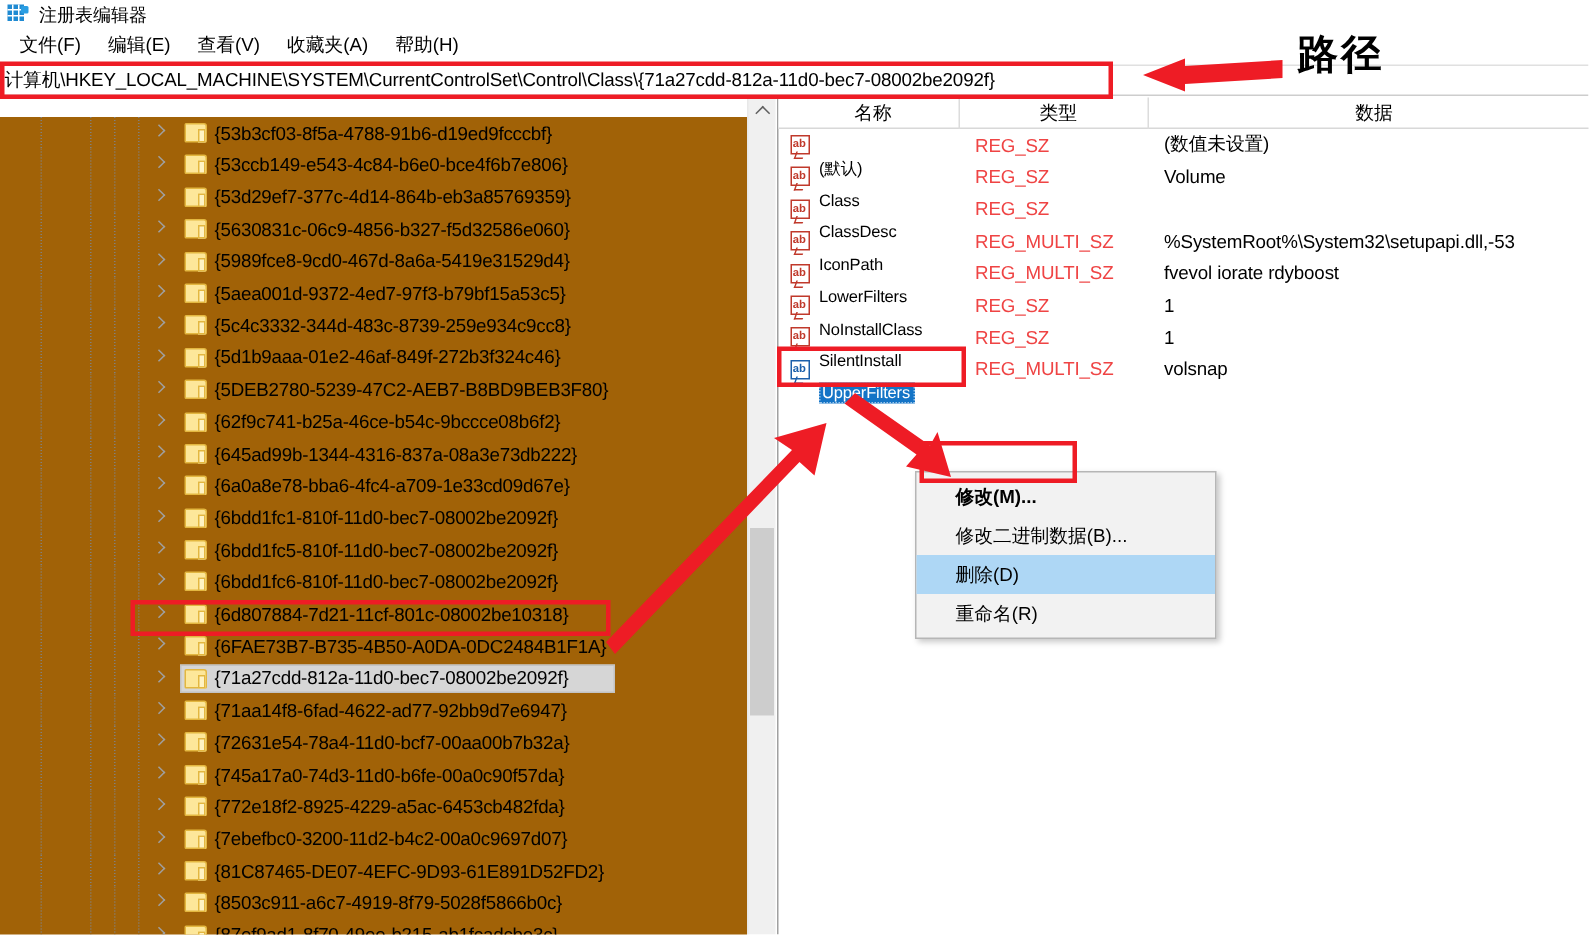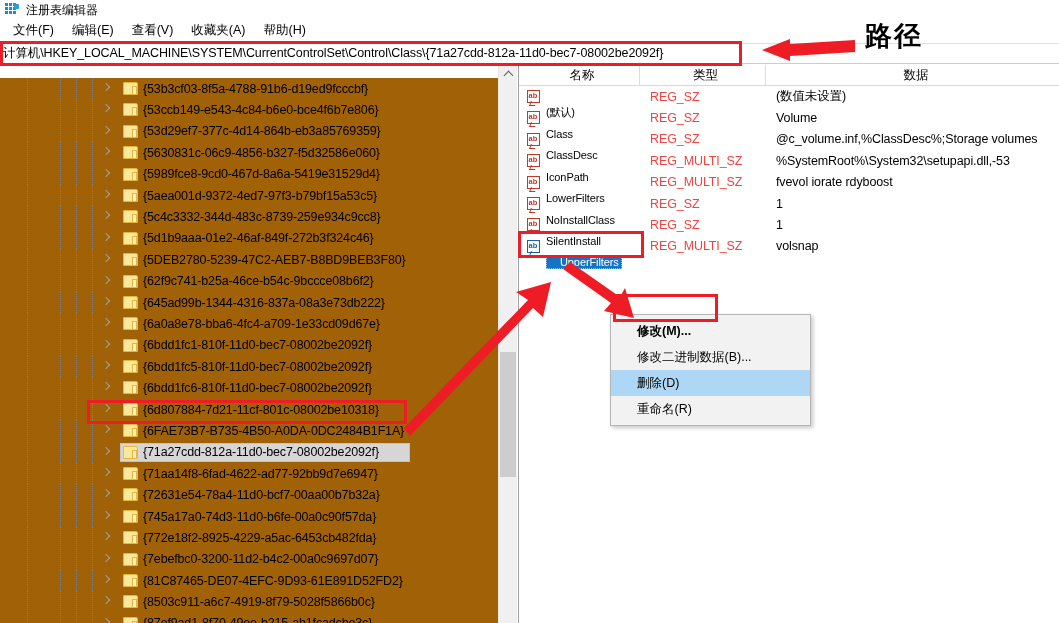--- a/index.html
+++ b/index.html
@@ -341,21 +341,21 @@
     font-size: 12.5px;
     color: #000000;
     letter-spacing: -0.1px;
   }
   .val-row.selected .ab-icon .page { border-color: #1b5faa; }
   .val-row.selected .ab-icon .txt  { color: #1b5faa; }
   .val-row.selected .ab-icon .page:after { border-color: #1b5faa; }
   .val-row.selected .val-name {
     background: #1474c6;
     color: #ffffff;
-    padding: 1px 3px 1px 14px;
+    padding: 1px 3px 1px 2px;
     outline: 1px dotted #9fc7ea;
     outline-offset: -1px;
   }
 
   
   .context-menu {
     position: absolute;
     left: 610px; top: 249px;
     width: 199px;
     background: #f2f2f2;
@@ -843,21 +843,20 @@
           <span class="val-type">REG_SZ</span>
           <span class="val-data">Volume</span>
         </div>
         <div class="val-row">
           <span class="ab-icon">
             <span class="page"></span>
             <span class="txt">ab</span>
           </span>
           <span class="val-name">ClassDesc</span>
           <span class="val-type">REG_SZ</span>
-          <span class="val-data">@c_volume.inf,%ClassDesc%;Storage volumes</span>
         </div>
         <div class="val-row">
           <span class="ab-icon">
             <span class="page"></span>
             <span class="txt">ab</span>
           </span>
           <span class="val-name">IconPath</span>
           <span class="val-type">REG_MULTI_SZ</span>
           <span class="val-data">%SystemRoot%\System32\setupapi.dll,-53</span>
         </div>

